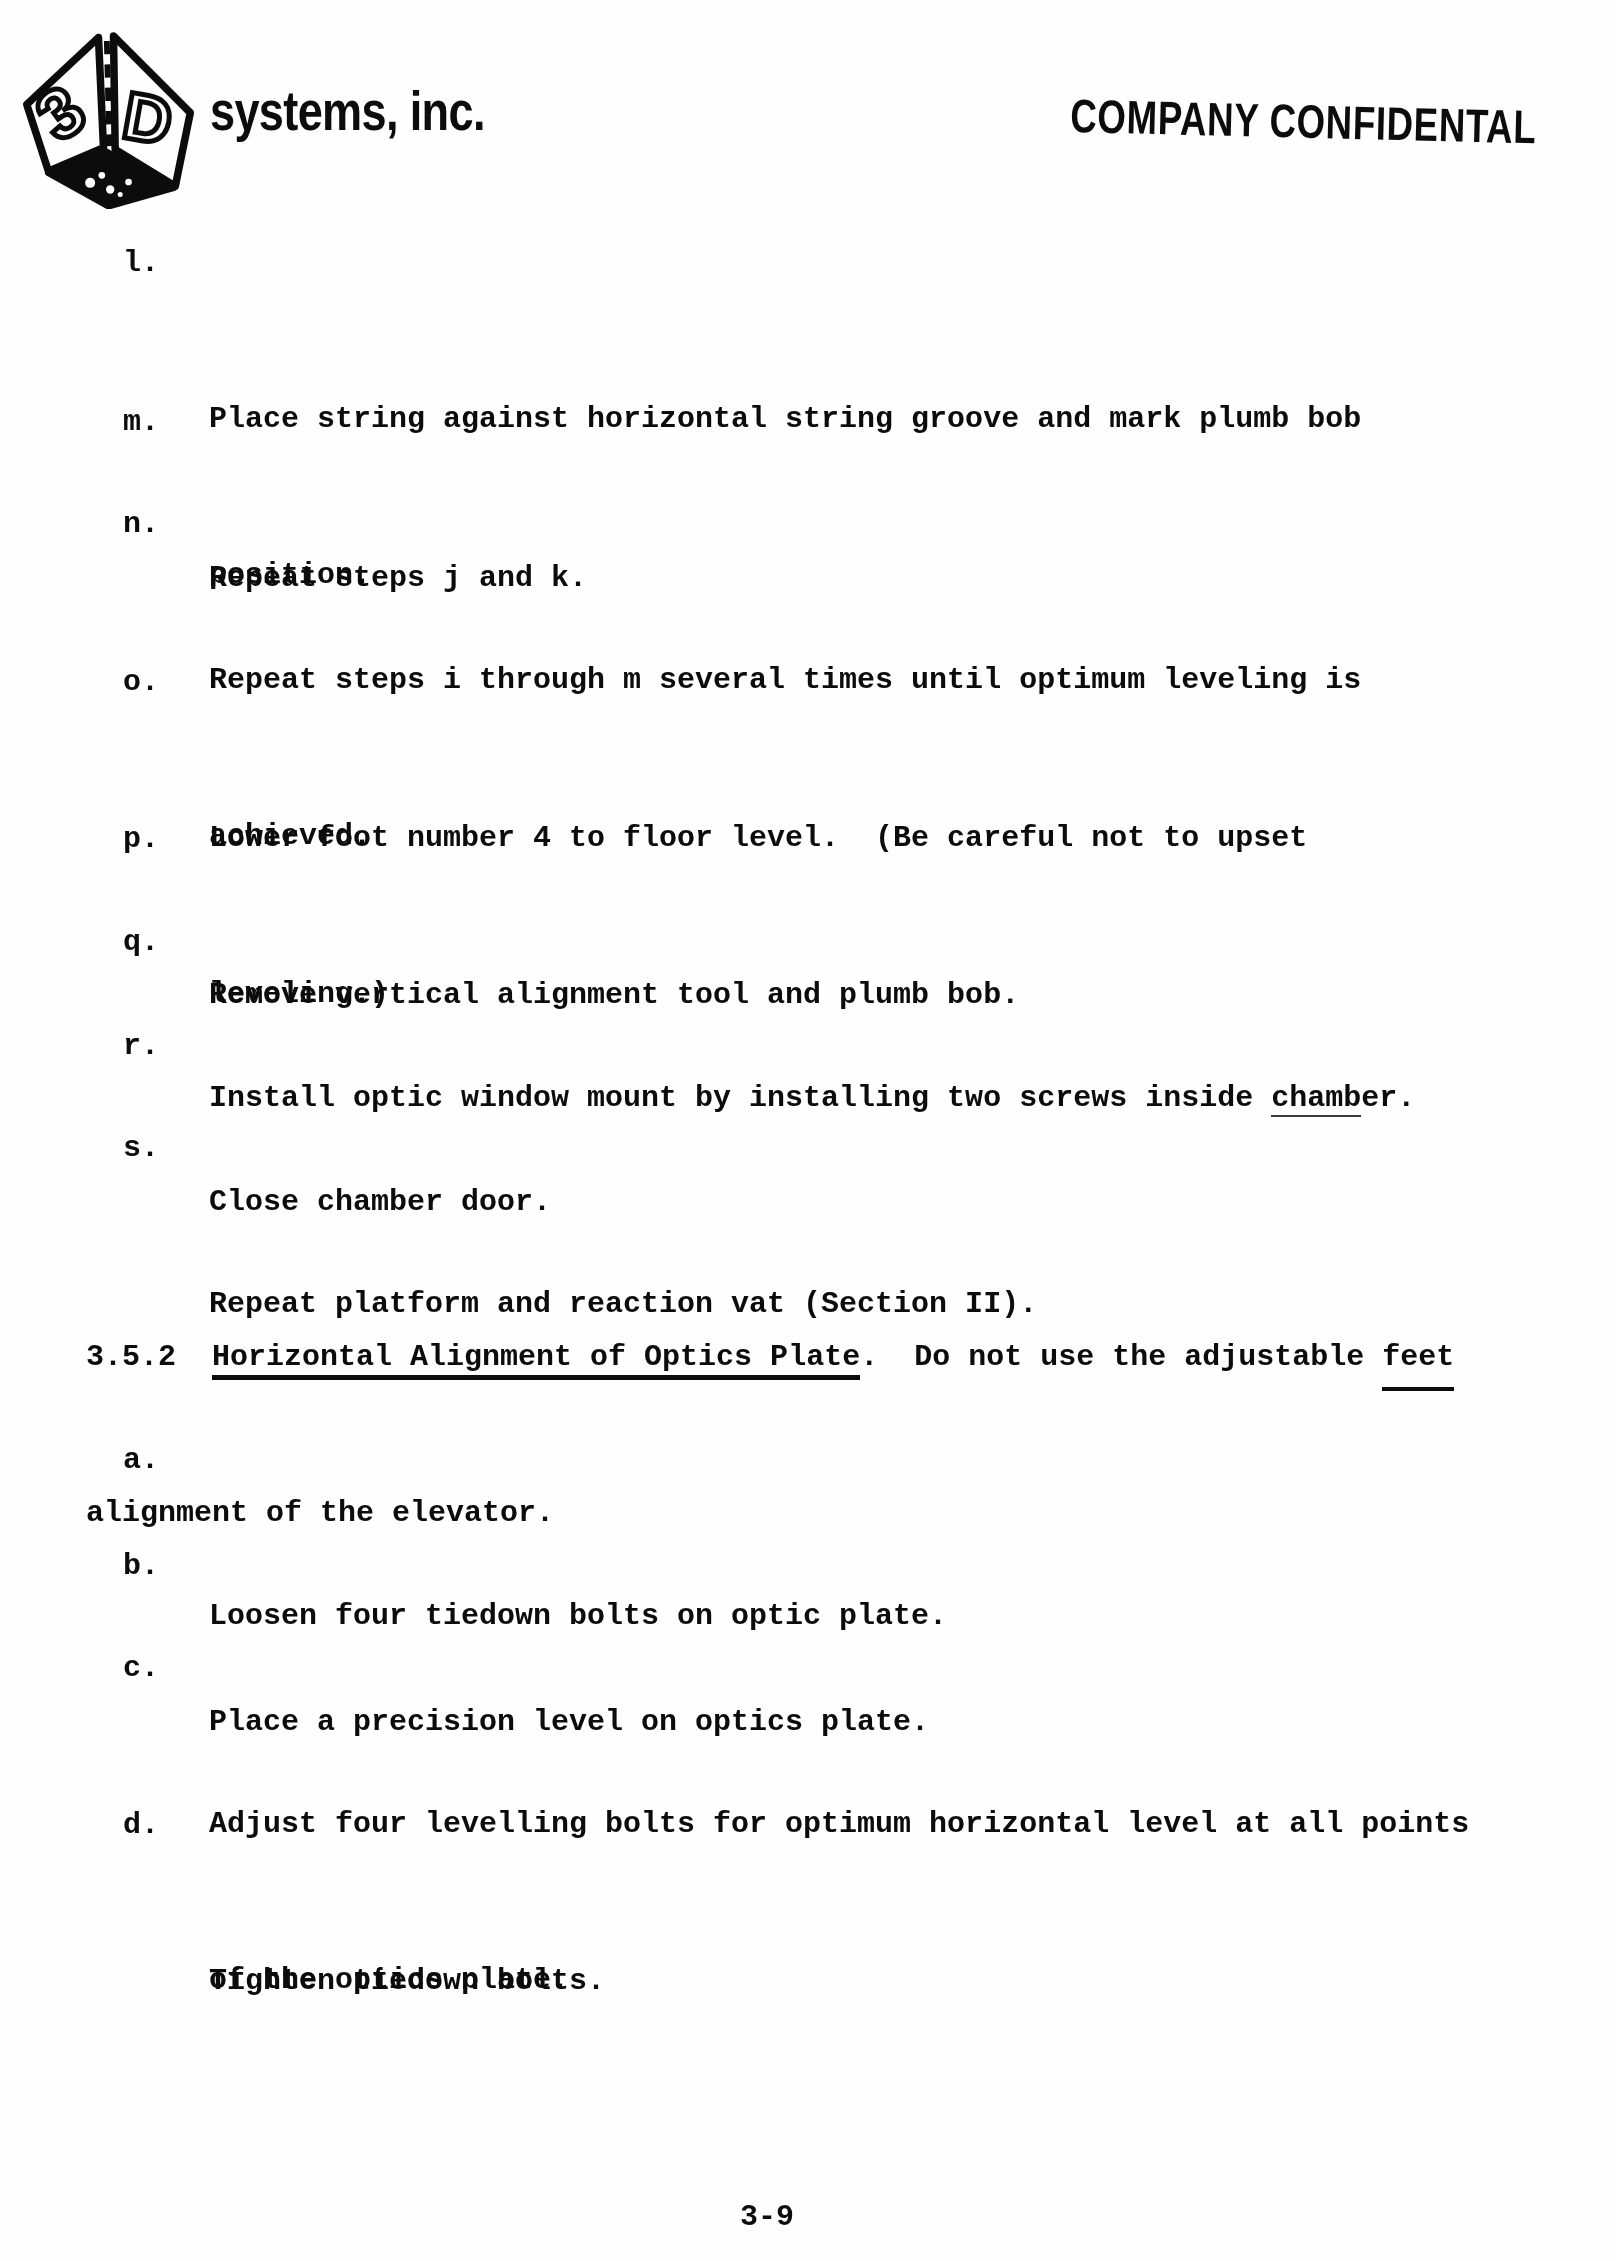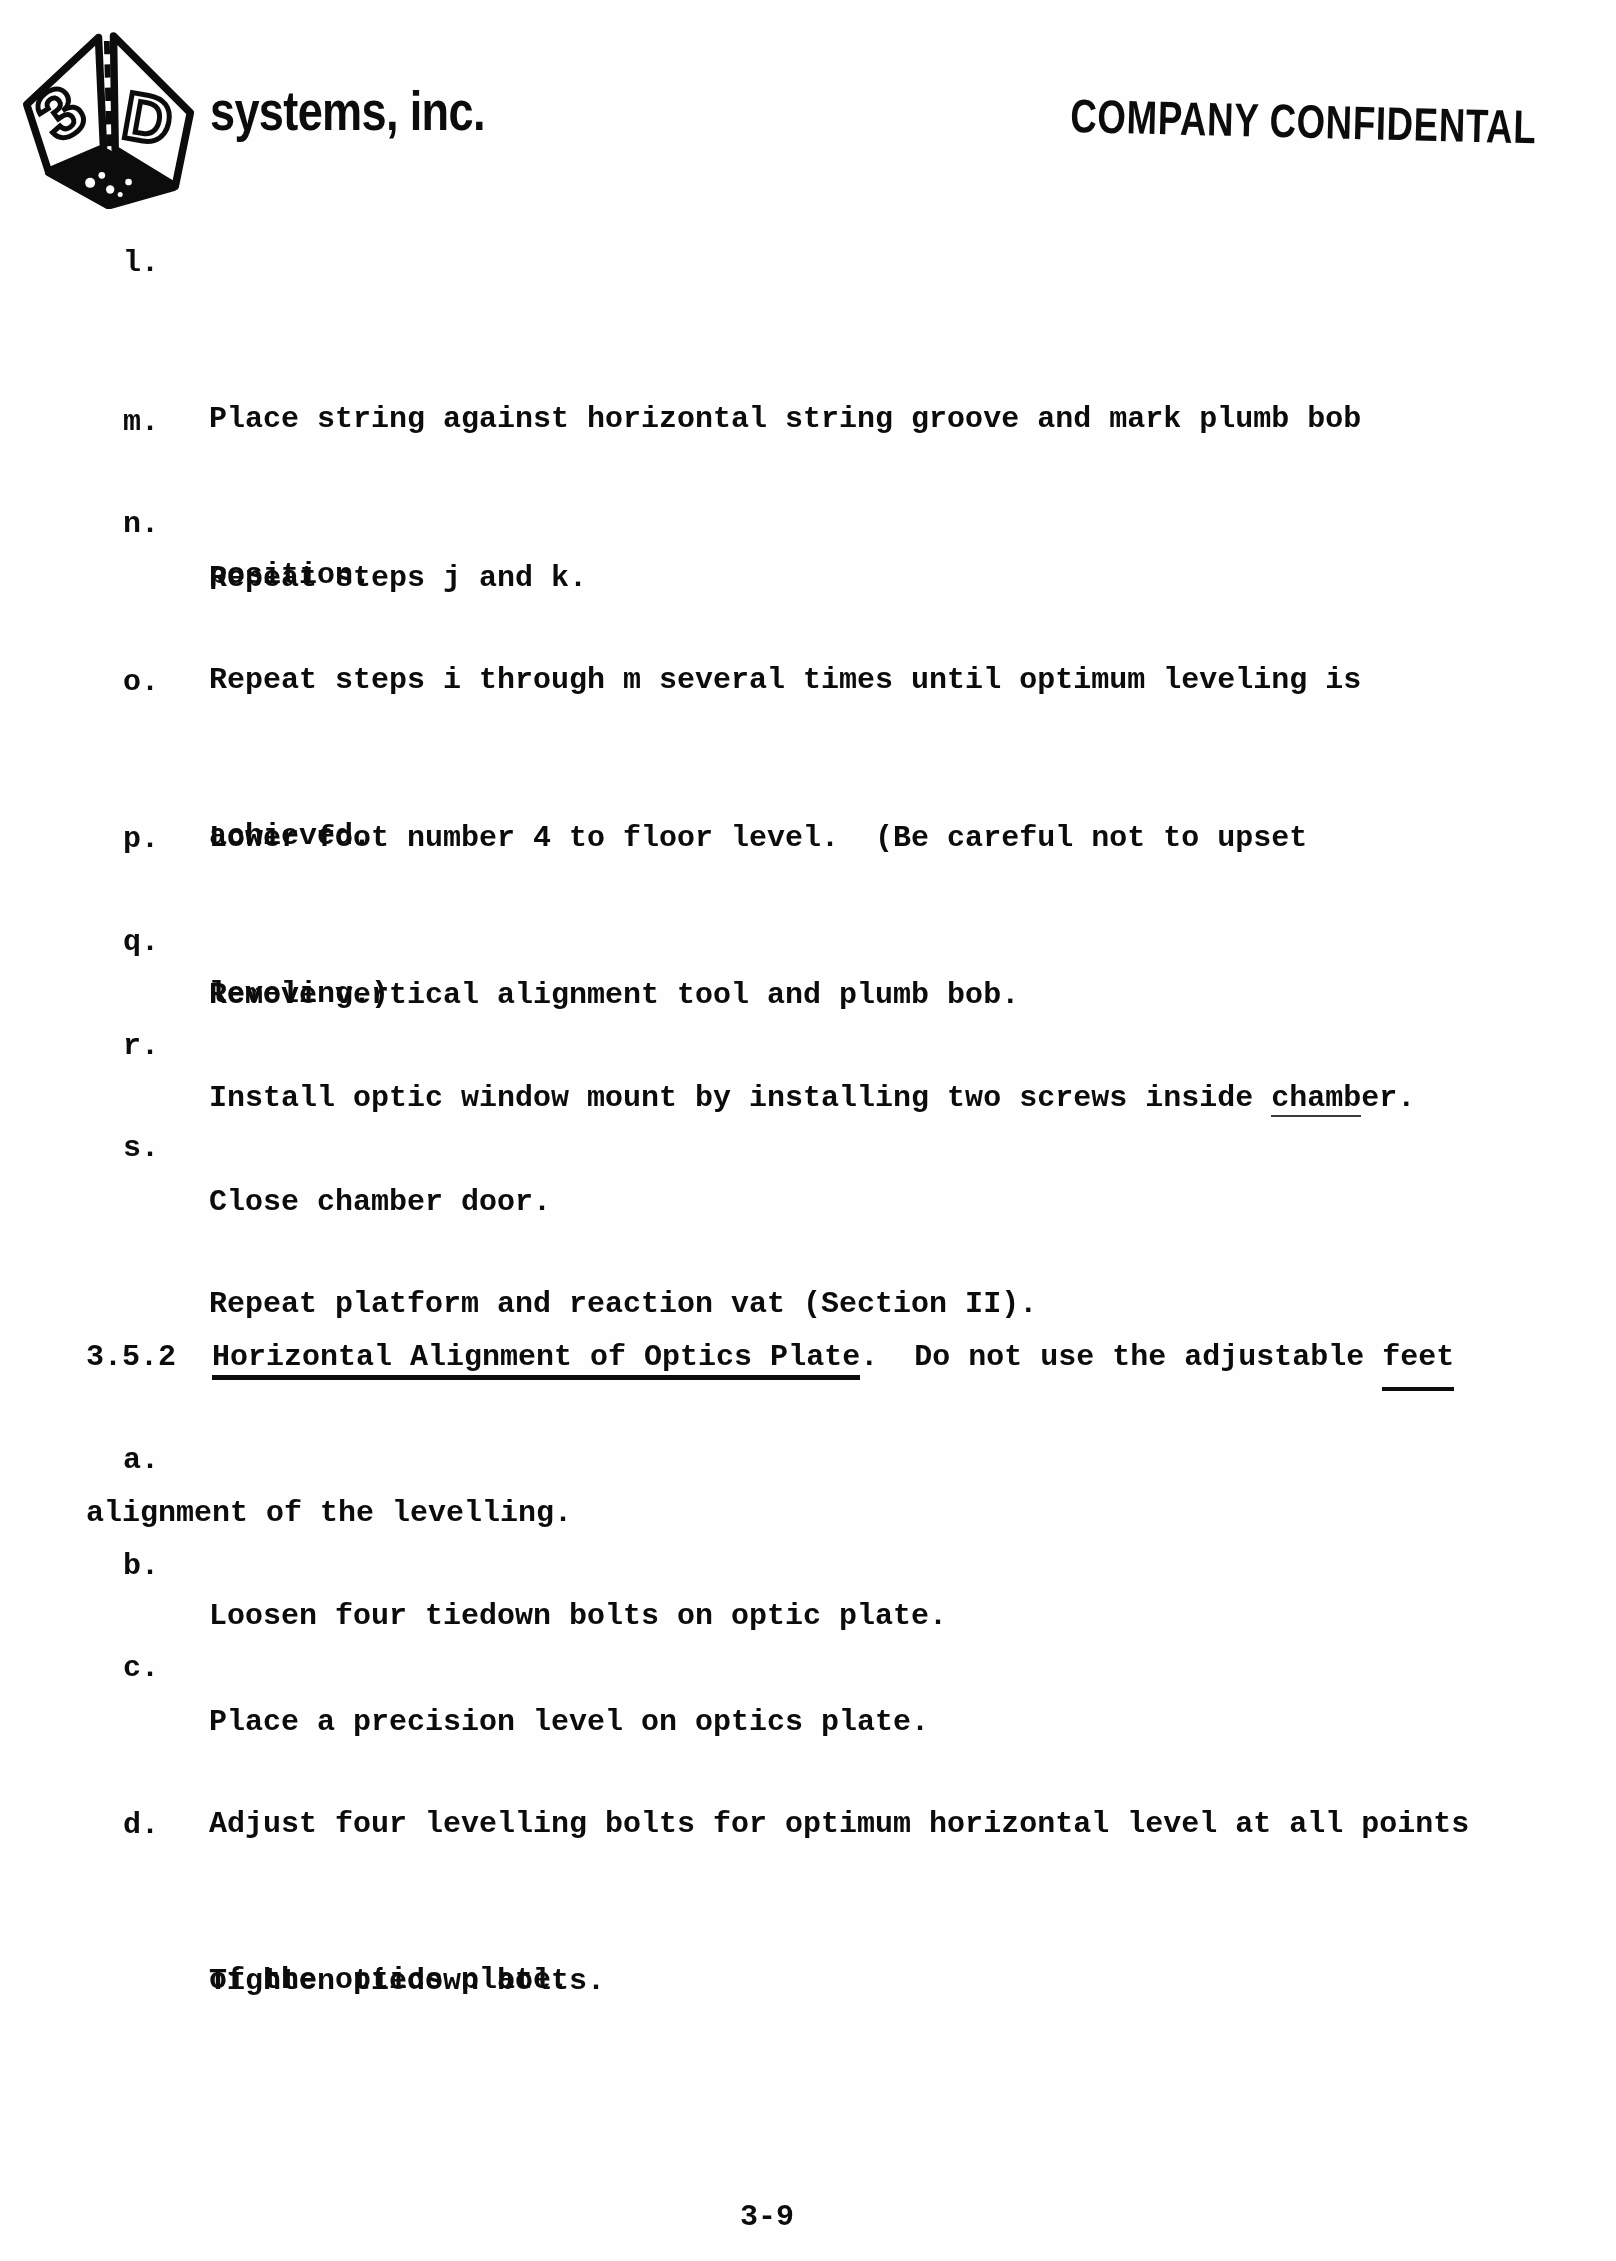--- a/index.html
+++ b/index.html
@@ -146,21 +146,21 @@
     <div class="line">Close chamber door.</div>
   </div>
 
   <div class="step" style="top:1122px">
     <span class="lbl">s.</span>
     <div class="line">Repeat platform and reaction vat (Section II).</div>
   </div>
 
   <div class="section" style="top:1227px">
     <div class="line"><span>3.5.2</span><span>  </span><span class="u-heavy">Horizontal Alignment of Optics Plate</span><span>.  Do not use the adjustable </span><span class="u-mid">feet</span></div>
-    <div class="line">alignment of the levelling.</div>
+    <div class="line">alignment of the elevator.</div>
   </div>
 
   <div class="step" style="top:1434px">
     <span class="lbl">a.</span>
     <div class="line">Loosen four tiedown bolts on optic plate.</div>
   </div>
 
   <div class="step" style="top:1540px">
     <span class="lbl">b.</span>
     <div class="line">Place a precision level on optics plate.</div>

